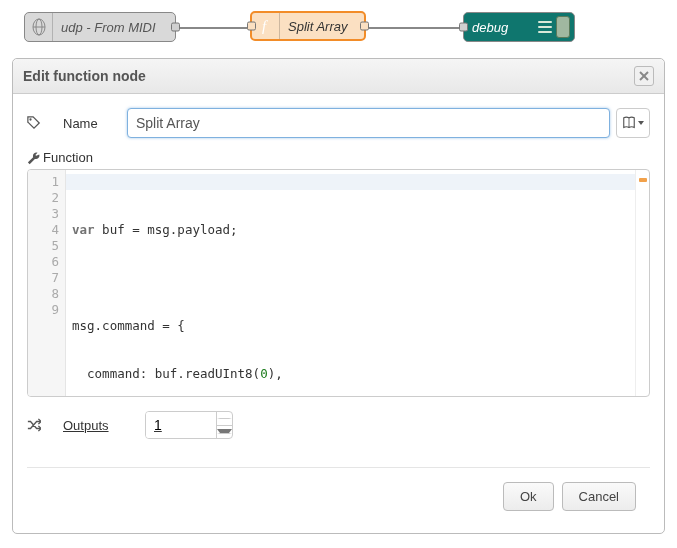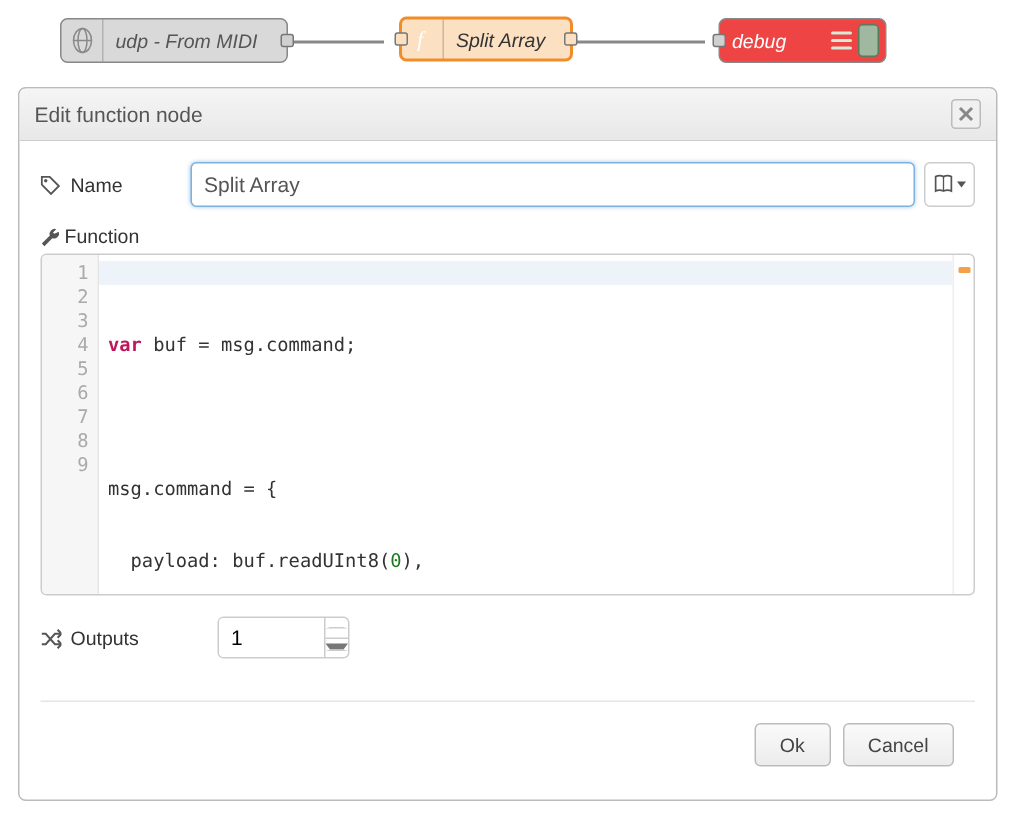--- a/index.html
+++ b/index.html
@@ -3,61 +3,61 @@
 <meta charset="utf-8">
 <style>
   * { box-sizing: border-box; margin: 0; padding: 0; }
   body { font-family: Arial, Helvetica, sans-serif; font-size: 13px; background: #fff; width: 677px; height: 548px; position: relative; color: #333; }
   
   .canvas { position: relative; height: 48px; width: 100%; padding-top: 12px; }
   .wire { position: absolute; top: 27px; height: 2px; background: #888; z-index: 0; }
   .wire1 { left: 170px; width: 86px; }
   .wire2 { left: 360px; width: 110px; }
   
-  .node { position: absolute; height: 30px; border: 1px solid #888; border-radius: 5px; display: flex; align-items: center; font-style: italic; color: #555; font-size: 13px; margin-left: 16px; }
+  .node { position: absolute; height: 30px; border: 1px solid #888; border-radius: 5px; display: flex; align-items: center; font-style: italic; color: #555; font-size: 13px; }
   .node-udp { left: 24px; top: 12px; width: 152px; background: #d9d9d9; }
   .node-fn { left: 250px; top: 11px; width: 116px; background: #fbe0c2; border: 2px solid #f28c28; color: #333; }
-  .node-debug { left: 463px; top: 12px; width: 112px; background: #ef4444; color: #fff; }
+  .node-debug { left: 463px; top: 12px; width: 112px; background: #0f766e; color: #fff; }
   .node-icon { width: 28px; height: 100%; display: flex; align-items: center; justify-content: center; border-right: 1px solid rgba(0,0,0,0.18); }
   .node-label { flex: 1; padding: 0 8px; white-space: nowrap; }
   .port { width: 9px; height: 9px; background: #d0d0d0; border: 1px solid #777; border-radius: 2px; position: absolute; top: 50%; transform: translateY(-50%); }
   .port.out { right: -5px; }
   .port.in { left: -5px; }
   .node-fn .port { background: #fbe0c2; }
   .debug-btn { width: 14px; height: 22px; background: #a0b8a0; border: 1px solid #5a7a5a; border-radius: 3px; margin-right: 4px; }
   .bars { width: 14px; height: 16px; display: flex; flex-direction: column; justify-content: space-around; margin-right: 4px; }
   .bars span { height: 2px; background: #d8e8d8; border-radius: 1px; }
   
   .panel { position: absolute; top: 58px; left: 12px; right: 12px; border: 1px solid #bbb; border-radius: 5px; background: #fff; }
   .panel-header { background: linear-gradient(#f5f5f5,#e8e8e8); border-bottom: 1px solid #ccc; border-radius: 5px 5px 0 0; padding: 7px 10px; display: flex; align-items: center; justify-content: space-between; }
-  .panel-title { font-weight: normal; font-size: 14px; color: #555; }
+  .panel-title { font-weight: bold; font-size: 14px; color: #555; }
   .close-btn { width: 20px; height: 20px; border: 1px solid #bbb; border-radius: 3px; background: #f0f0f0; display: flex; align-items: center; justify-content: center; color: #777; font-size: 13px; cursor: pointer; }
   
   .panel-body { padding: 14px 14px 8px; }
   .form-row { display: flex; align-items: center; margin-bottom: 12px; }
-  .form-label { width: 100px; display: flex; align-items: flex-end; gap: 6px; color: #333; }
+  .form-label { width: 100px; display: flex; align-items: flex-start; gap: 22px; color: #333; }
   .form-label svg { width: 14px; height: 14px; }
   .name-input { flex: 1; height: 30px; border: 1px solid #7fb1df; border-radius: 4px; padding: 0 8px; font-size: 14px; color: #555; outline: none; box-shadow: 0 0 3px rgba(100,160,220,0.6); }
   .book-btn { width: 34px; height: 30px; border: 1px solid #ccc; border-radius: 4px; margin-left: 6px; background: #fff; display: flex; align-items: center; justify-content: center; gap: 2px; cursor: pointer; }
   .caret { width: 0; height: 0; border-left: 3px solid transparent; border-right: 3px solid transparent; border-top: 4px solid #555; }
   
   .function-label { display: flex; align-items: center; gap: 2px; margin-bottom: 4px; color: #333; }
   .editor { border: 1px solid #ccc; border-radius: 4px; height: 228px; display: flex; font-family: "DejaVu Sans Mono", Menlo, Consolas, monospace; font-size: 12.5px; line-height: 16px; overflow: hidden; position: relative; }
   .gutter { width: 38px; background: #f6f6f6; border-right: 1px solid #e5e5e5; color: #aaa; text-align: right; padding: 4px 6px 0 0; }
   .gutter div { height: 16px; }
   .code { flex: 1; padding: 4px 6px 0; position: relative; white-space: pre; }
   .code-line { height: 16px; }
   .hl { background: #eef3f9; position: absolute; left: 0; right: 0; height: 16px; top: 4px; z-index: 0; }
   .code-line span { position: relative; z-index: 1; }
-  .kw { color: #be185d; font-weight: bold; }
+  .kw { color: #737373; font-weight: bold; }
   .num { color: #1a7a1a; }
   .overview { width: 14px; border-left: 1px solid #eee; position: relative; }
   .ov-mark { position: absolute; top: 8px; right: 2px; width: 8px; height: 4px; background: #f2a14a; border-radius: 1px; }
   
-  .outputs-row { display: flex; align-items: center; margin-top: 14px; }
+  .outputs-row { display: flex; align-items: center; margin-top: 14px; text-decoration: underline; }
   .spinner { display: flex; border: 1px solid #ccc; border-radius: 4px; height: 28px; width: 88px; overflow: hidden; }
   .spinner input { border: none; width: 70px; padding: 0 8px; font-size: 14px; outline: none; }
   .spinner-btns { width: 18px; display: flex; flex-direction: column; border-left: 1px solid #ccc; }
   .spinner-btns div { flex: 1; display: flex; align-items: center; justify-content: center; cursor: pointer; }
   .spinner-btns div:first-child { border-bottom: 1px solid #ccc; }
   .sp-caret-up { width: 0; height: 0; border-left: 3px solid transparent; border-right: 3px solid transparent; border-bottom: 4px solid #777; }
   .sp-caret-dn { width: 0; height: 0; border-left: 3px solid transparent; border-right: 3px solid transparent; border-top: 4px solid #777; }
   
   .info-tip { margin-top: 14px; background: #fdf9e3; border: 1px solid #e8e0b0; border-radius: 4px; padding: 9px 10px; color: #6b6445; font-size: 12.5px; }
   
@@ -150,24 +150,24 @@
         <div>3</div>
         <div>4</div>
         <div>5</div>
         <div>6</div>
         <div>7</div>
         <div>8</div>
         <div>9</div>
       </div>
       <div class="code">
         <div class="hl"></div>
-        <div class="code-line"><span class="kw">var</span><span> buf = msg.command;</span></div>
+        <div class="code-line"><span class="kw">var</span><span> buf = msg.payload;</span></div>
         <div class="code-line"></div>
         <div class="code-line"><span>msg.command = {</span></div>
-        <div class="code-line"><span>  payload: buf.readUInt8(</span><span class="num">0</span><span>),</span></div>
+        <div class="code-line"><span>  command: buf.readUInt8(</span><span class="num">0</span><span>),</span></div>
         
         
         
         
         
       </div>
       <div class="overview">
         <div class="ov-mark"></div>
       </div>
     </div>

